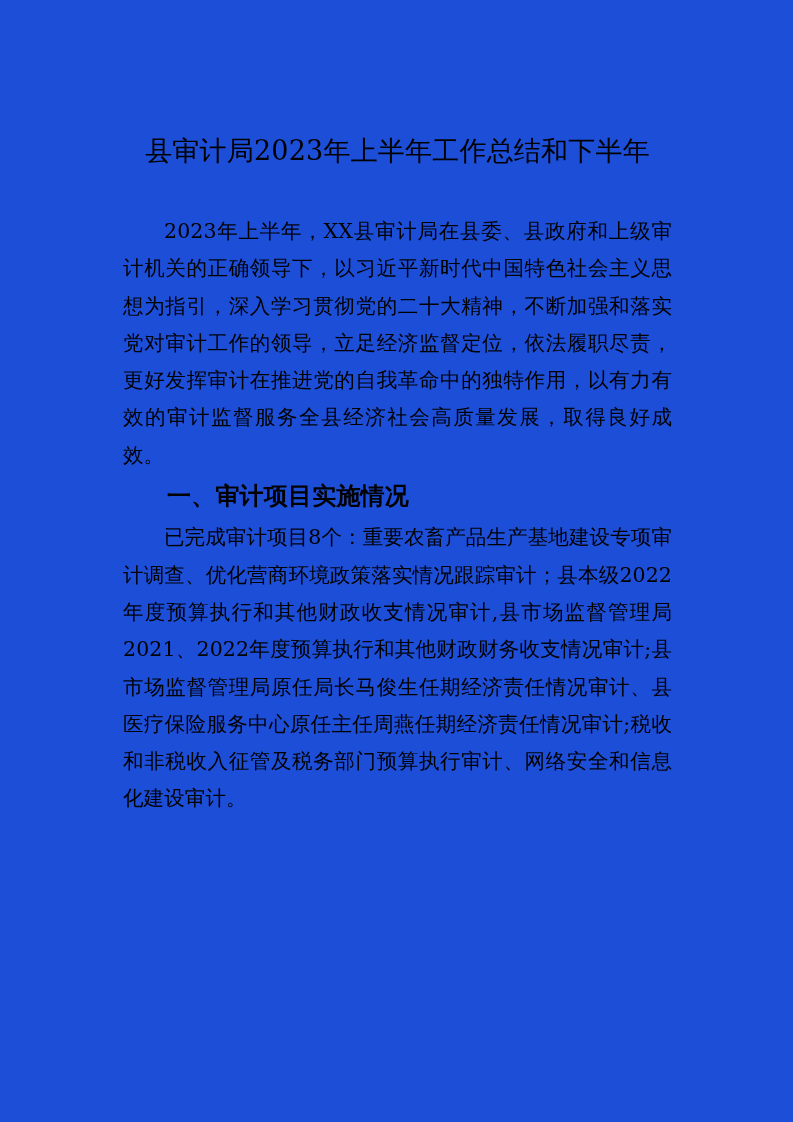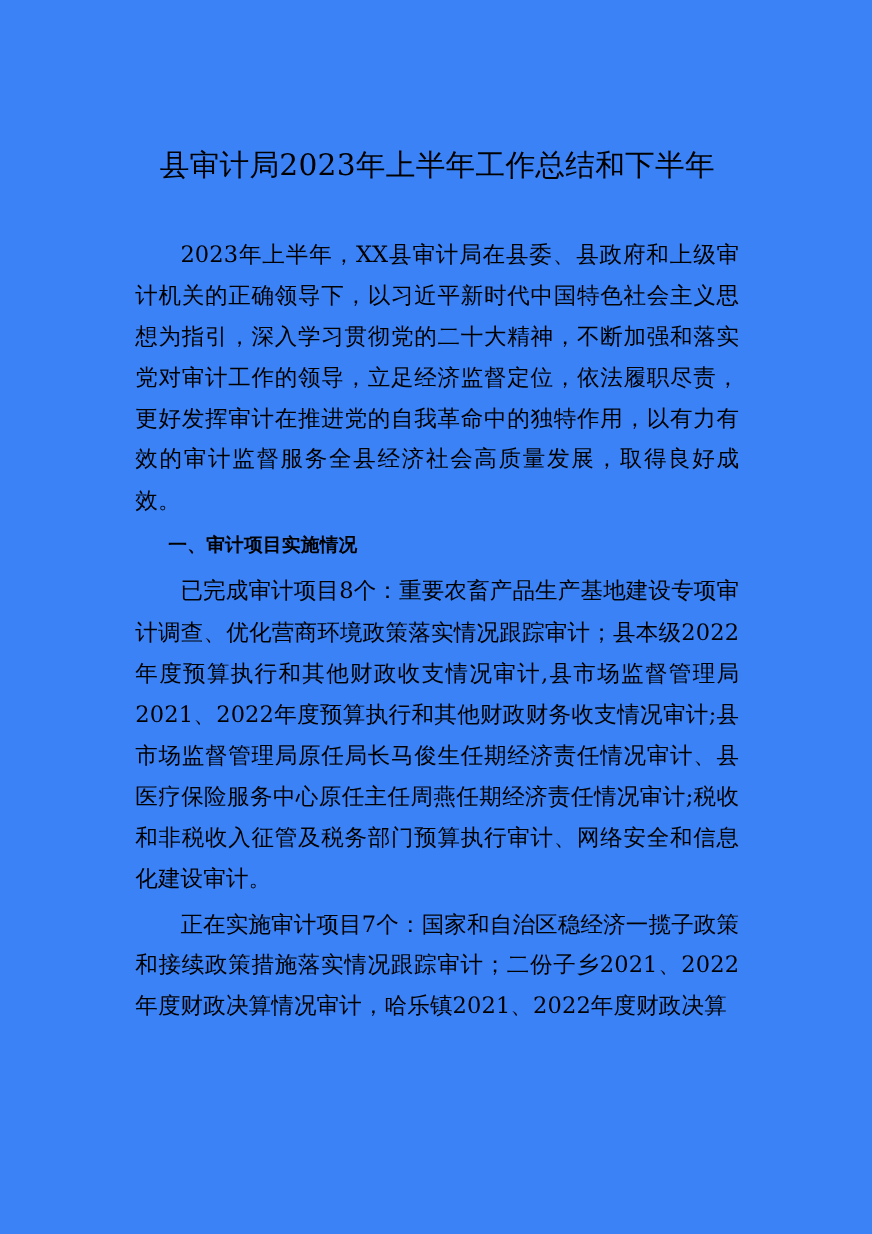--- a/index.html
+++ b/index.html
@@ -14,21 +14,21 @@
     font-family: "DejaVu Serif", "Liberation Serif", serif;
     color: #000000;
     -webkit-font-smoothing: antialiased;
   }
   .page {
     position: relative;
     width: 793px;
     height: 1122px;
     box-sizing: border-box;
     padding: 10px;
-    background: #3b82f6;
+    background: #1d4ed8;
   }
   .content {
     position: absolute;
     left: 119px;
     top: 0;
     width: 557px;
   }
   .doc-title {
     margin: 0;
     padding: 0;
@@ -54,21 +54,21 @@
     text-align: justify;
     text-justify: inter-ideograph;
     text-indent: 2em;
     letter-spacing: 0.1px;
     font-weight: 400;
   }
   h2.section-heading {
     margin: 0;
     padding: 0;
     font-family: "DejaVu Sans", "Liberation Sans", sans-serif;
-    font-size: 17px;
+    font-size: 24px;
     line-height: 37.3px;
     font-weight: 700;
     text-indent: 2em;
     text-align: left;
     letter-spacing: 0.2px;
   }
 </style>
 </head>
 <body>
 
@@ -76,17 +76,16 @@
   <div class="content">
 
     <h1 class="doc-title">
       <span class="title-line">县审计局2023年上半年工作总结和下半年</span>
     </h1>
 
     <div class="body-block">
       <p class="para">2023年上半年，XX县审计局在县委、县政府和上级审计机关的正确领导下，以习近平新时代中国特色社会主义思想为指引，深入学习贯彻党的二十大精神，不断加强和落实党对审计工作的领导，立足经济监督定位，依法履职尽责，更好发挥审计在推进党的自我革命中的独特作用，以有力有效的审计监督服务全县经济社会高质量发展，取得良好成效。</p>
       <h2 class="section-heading">一、审计项目实施情况</h2>
       <p class="para">已完成审计项目8个：重要农畜产品生产基地建设专项审计调查、优化营商环境政策落实情况跟踪审计；县本级2022年度预算执行和其他财政收支情况审计,县市场监督管理局2021、2022年度预算执行和其他财政财务收支情况审计;县市场监督管理局原任局长马俊生任期经济责任情况审计、县医疗保险服务中心原任主任周燕任期经济责任情况审计;税收和非税收入征管及税务部门预算执行审计、网络安全和信息化建设审计。</p>
-      <p class="para">正在实施审计项目7个：国家和自治区稳经济一揽子政策和接续政策措施落实情况跟踪审计；二份子乡2021、2022年度财政决算情况审计，哈乐镇2021、2022年度财政决算</p>
     </div>
 
   </div>
 </div>
 
 </body></html>

